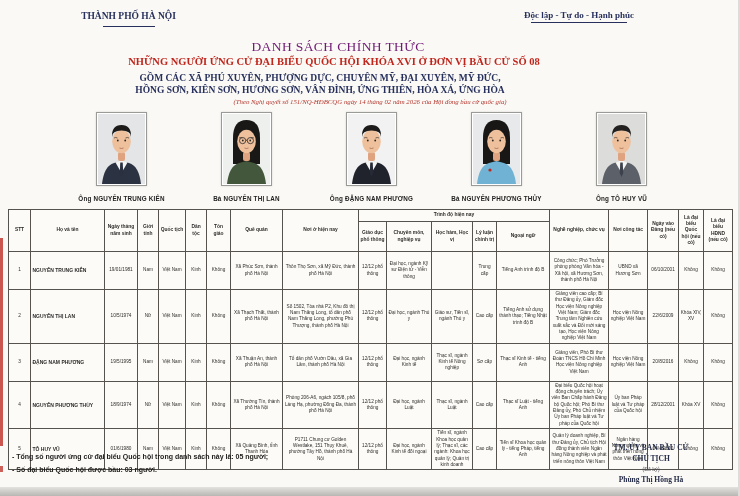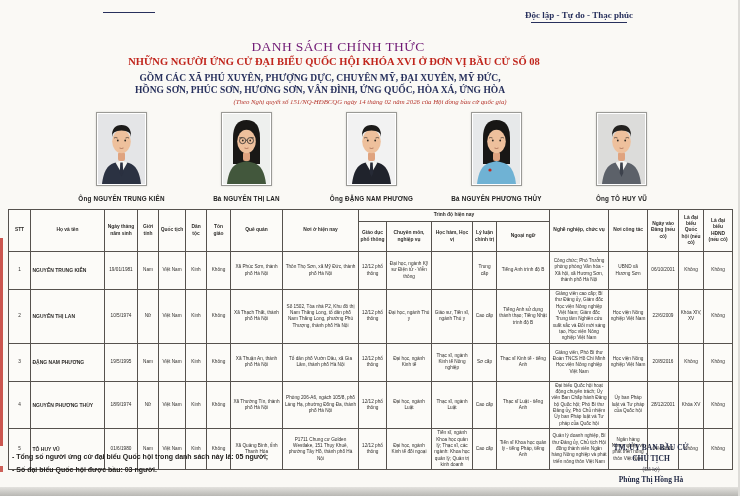--- a/index.html
+++ b/index.html
@@ -62,32 +62,33 @@
 </style>
 </head>
 <body>
 
 <div class="edge-bottom"></div>
 <div class="edge-right"></div>
 <div class="red-strip"></div>
 <div class="red-dot"></div>
 
 <div class="org-block">
+  <div>THÀNH PHỐ HÀ NỘI</div>
   <div class="org-underline"></div>
 </div>
 
 <div class="nat-block">
-  <div class="nat-line2">Độc lập - Tự do - Thạc phúc</div>
+  <div class="nat-line2">Độc lập - Tự do - Hạnh phúc</div>
   <div class="nat-underline"></div>
 </div>
 
 <div class="doc-title">DANH SÁCH CHÍNH THỨC</div>
 <div class="doc-subtitle">NHỮNG NGƯỜI ỨNG CỬ ĐẠI BIỂU QUỐC HỘI KHÓA XVI Ở ĐƠN VỊ BẦU CỬ SỐ 08</div>
 <div class="communes l1">GỒM CÁC XÃ PHÚ XUYÊN, PHƯỢNG DỰC, CHUYÊN MỸ, ĐẠI XUYÊN, MỸ ĐỨC,</div>
-<div class="communes l2">HỒNG SƠN, PHÚC SƠN, HƯƠNG SƠN, VÂN ĐÌNH, ỨNG QUỐC, HÒA XÁ, ỨNG HÒA</div>
+<div class="communes l2">HỒNG SƠN, KIÊN SƠN, HƯƠNG SƠN, VÂN ĐÌNH, ỨNG THIÊN, HÒA XÁ, ỨNG HÒA</div>
 <div class="doc-note">(Theo Nghị quyết số 151/NQ-HĐBCQG ngày 14 tháng 02 năm 2026 của Hội đồng bầu cử quốc gia)</div>
 
 <div class="candidates">
     <div class="candidate">
       <div class="photo-frame">
         <svg width="47" height="70" viewBox="0 0 47 70">
           <rect width="47" height="70" fill="#e4e5e7"></rect>
           <path d="M4 70 Q6 52 16 49 L23.5 47 L31 49 Q41 52 43 70 Z" fill="#2b3242"></path>
           <path d="M17.5 48.5 L23.5 59 L29.5 48.5 L23.5 46 Z" fill="#f4f4f2"></path>
           <path d="M22.3 48.5 L24.7 48.5 L25.3 59 L23.5 63 L21.7 59 Z" fill="#2a3040"></path>

